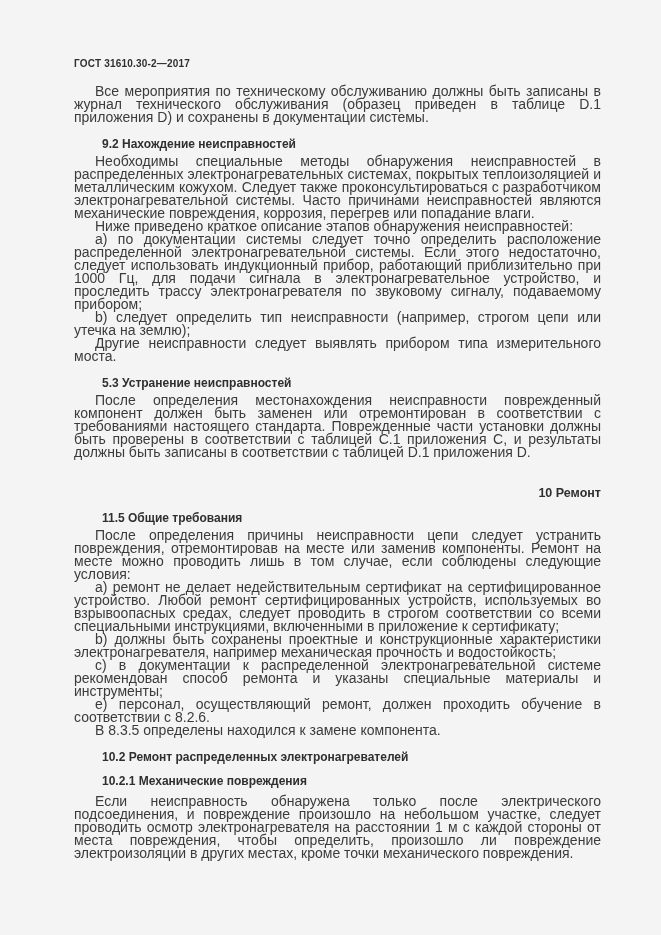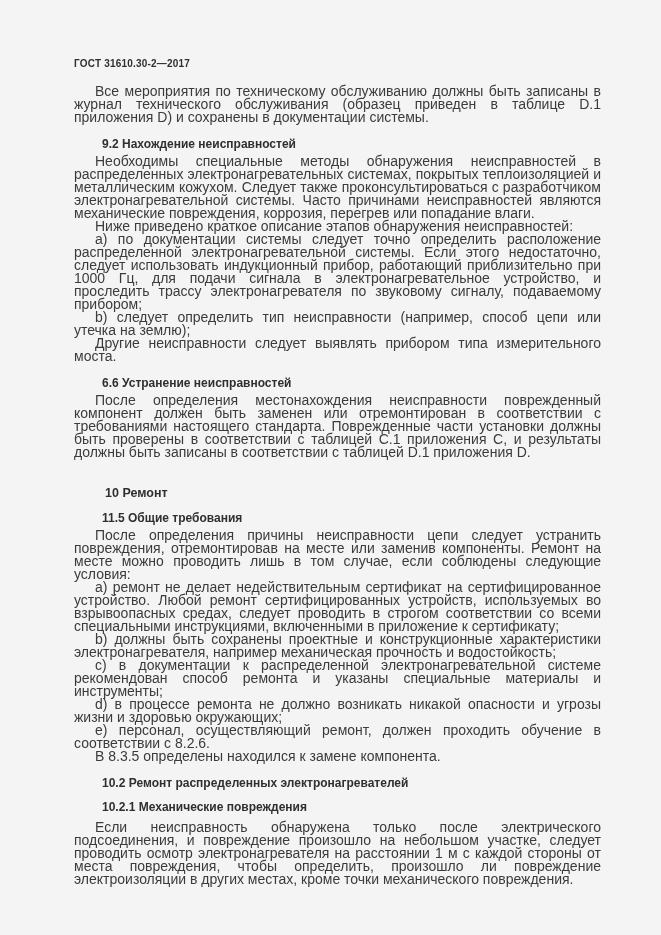--- a/index.html
+++ b/index.html
@@ -41,20 +41,21 @@
     font-weight: bold;
     color: #2f2f2f;
     margin: 14px 0 4px 28px;
   }
   h2.chapter {
     font-size: 12.5px;
     line-height: 15px;
     font-weight: bold;
     color: #2f2f2f;
     margin: 27px 0 9px 31px;
+    text-align: right;
   }
   h3.sub.tight {
     margin-top: 11px;
   }
   p.note {
     margin: 9px 0 7px 0;
     font-size: 8.4px;
     line-height: 11.5px;
     text-align: justify;
     text-indent: 21px;
@@ -78,34 +79,33 @@
 <div class="page">
 
   <div class="doc-header">ГОСТ 31610.30-2—2017</div>
 
   <p class="body">Все мероприятия по техническому обслуживанию должны быть записаны в журнал технического обслуживания (образец приведен в таблице D.1 приложения D) и сохранены в документации системы.</p>
 
   <h3 class="sub">9.2 Нахождение неисправностей</h3>
   <p class="body">Необходимы специальные методы обнаружения неисправностей в распределенных электронагревательных системах, покрытых теплоизоляцией и металлическим кожухом. Следует также проконсультироваться с разработчиком электронагревательной системы. Часто причинами неисправностей являются механические повреждения, коррозия, перегрев или попадание влаги.</p>
   <p class="body">Ниже приведено краткое описание этапов обнаружения неисправностей:</p>
   <p class="body">а) по документации системы следует точно определить расположение распределенной электронагревательной системы. Если этого недостаточно, следует использовать индукционный прибор, работающий приблизительно при 1000 Гц, для подачи сигнала в электронагревательное устройство, и проследить трассу электронагревателя по звуковому сигналу, подаваемому прибором;</p>
-  <p class="body">b) следует определить тип неисправности (например, способ цепи или утечка на землю);</p>
+  <p class="body">b) следует определить тип неисправности (например, строгом цепи или утечка на землю);</p>
   <p class="body">Другие неисправности следует выявлять прибором типа измерительного моста.</p>
 
-  <h3 class="sub">6.6 Устранение неисправностей</h3>
+  <h3 class="sub">5.3 Устранение неисправностей</h3>
   <p class="body">После определения местонахождения неисправности поврежденный компонент должен быть заменен или отремонтирован в соответствии с требованиями настоящего стандарта. Поврежденные части установки должны быть проверены в соответствии с таблицей C.1 приложения C, и результаты должны быть записаны в соответствии с таблицей D.1 приложения D.</p>
 
   <h2 class="chapter">10 Ремонт</h2>
 
   <h3 class="sub tight">11.5 Общие требования</h3>
   <p class="body">После определения причины неисправности цепи следует устранить повреждения, отремонтировав на месте или заменив компоненты. Ремонт на месте можно проводить лишь в том случае, если соблюдены следующие условия:</p>
   <p class="body">а) ремонт не делает недействительным сертификат на сертифицированное устройство. Любой ремонт сертифицированных устройств, используемых во взрывоопасных средах, следует проводить в строгом соответствии со всеми специальными инструкциями, включенными в приложение к сертификату;</p>
   <p class="body">b) должны быть сохранены проектные и конструкционные характеристики электронагревателя, например механическая прочность и водостойкость;</p>
   <p class="body">с) в документации к распределенной электронагревательной системе рекомендован способ ремонта и указаны специальные материалы и инструменты;</p>
-  <p class="body">d) в процессе ремонта не должно возникать никакой опасности и угрозы жизни и здоровью окружающих;</p>
   <p class="body">е) персонал, осуществляющий ремонт, должен проходить обучение в соответствии с 8.2.6.</p>
   <p class="body">В 8.3.5 определены находился к замене компонента.</p>
 
   <h3 class="sub">10.2 Ремонт распределенных электронагревателей</h3>
   <h3 class="sub tight">10.2.1 Механические повреждения</h3>
 
 
   <p class="body last-para">Если неисправность обнаружена только после электрического подсоединения, и повреждение произошло на небольшом участке, следует проводить осмотр электронагревателя на расстоянии 1 м с каждой стороны от места повреждения, чтобы определить, произошло ли повреждение электроизоляции в других местах, кроме точки механического повреждения.</p>
 
 

